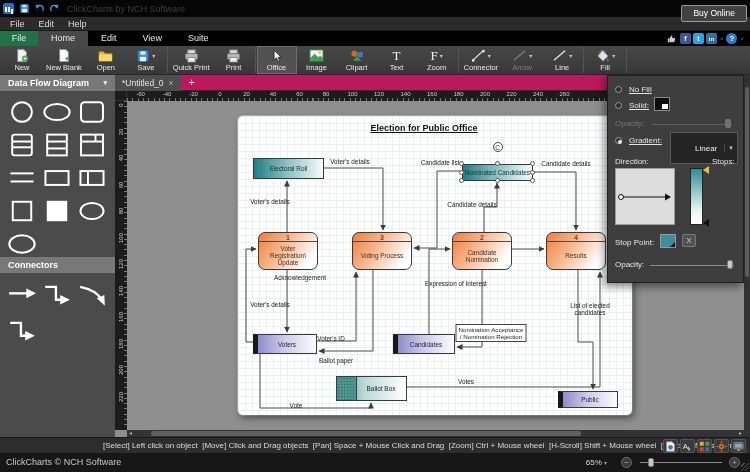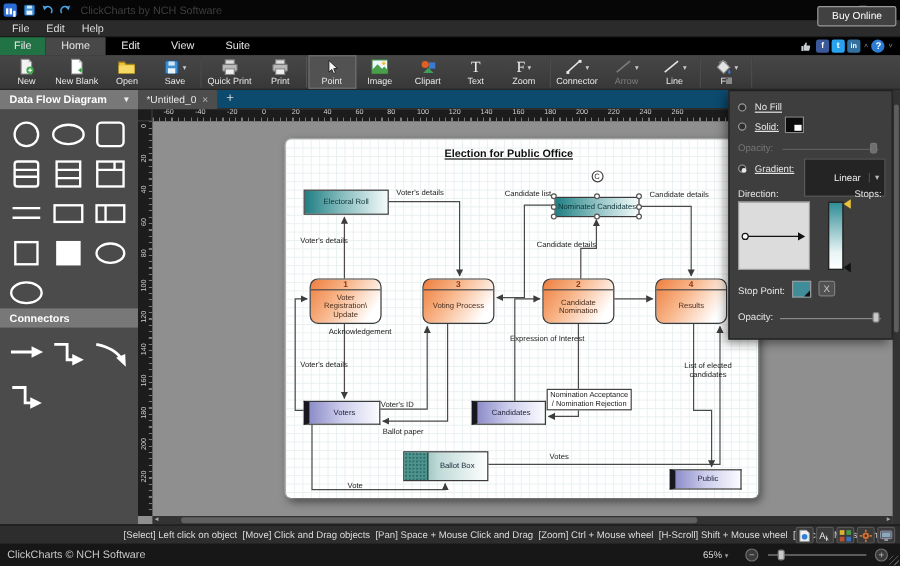--- a/index.html
+++ b/index.html
@@ -47,21 +47,21 @@
   .sidebar{position:absolute;left:0;top:0;width:115px;height:100%;background:#4b4b4b;}
   .side-header{position:absolute;left:0;right:0;height:16px;background:#787878;color:#fff;font-weight:bold;
                font-size:9px;display:flex;align-items:center;padding:0 8px;}
   .side-header .chev{margin-left:auto;font-size:7px;color:#eee;}
   .shape-grid{position:absolute;top:20px;left:4px;width:107px;display:flex;flex-wrap:wrap;}
   .shape-cell{width:35px;height:33px;display:flex;align-items:center;justify-content:center;}
   .conn-grid{position:absolute;top:202px;left:4px;width:107px;display:flex;flex-wrap:wrap;}
   .conn-cell{width:35px;height:36px;display:flex;align-items:center;justify-content:center;}
   
   .canvas{position:absolute;left:115px;top:0;right:6px;bottom:0;background:#8f8f8f;}
-  .doctabs{position:absolute;left:0;top:0;right:0;height:16px;background:#0c4a6e;border-bottom:1px solid #2e2e2e;display:flex;}
+  .doctabs{position:absolute;left:0;top:0;right:0;height:16px;background:#be185d;border-bottom:1px solid #2e2e2e;display:flex;}
   .dtab{height:16px;background:#4d4d4d;color:#e8e8e8;font-size:8.5px;line-height:16px;padding:0 7px;display:flex;gap:5px;}
   .dtab .x{color:#b5b5b5;}
   .newtab{color:#ddd;font-size:11px;line-height:15px;padding:0 8px;}
   .rcorner{position:absolute;left:0;top:16px;width:12px;height:10px;background:#1c1c1c;border-right:1px solid #333;border-bottom:1px solid #333;}
   .rulerh{position:absolute;left:12px;top:16px;right:0;height:10px;background:#1c1c1c;overflow:hidden;}
   .rulerh::after{content:"";position:absolute;left:0;right:0;bottom:0;height:3px;
      background:repeating-linear-gradient(90deg,#7a7a7a 0,#7a7a7a 1px,transparent 1px,transparent 5.3px);}
   .rulerh span{position:absolute;top:0px;transform:translateX(-50%);font-size:6px;color:#cfcfcf;}
   .rulerv{position:absolute;left:0;top:26px;width:12px;bottom:7px;background:#1c1c1c;overflow:hidden;}
   .rulerv::after{content:"";position:absolute;top:0;bottom:0;right:0;width:3px;
@@ -266,21 +266,21 @@
         </div>
         <div class="lbl">Print</div>
       </div>
       <div class="rsep"></div>
       <div class="rbtn selected">
         <div class="ic">
           <svg width="13" height="14" viewBox="0 0 16 16">
             <path d="M5,1 L5,13 L8,10.4 L9.8,14.6 L11.8,13.6 L10,9.6 L13.6,9.2 Z" fill="#f5f5f5" stroke="#222"></path>
           </svg>
         </div>
-        <div class="lbl">Point</div>
+        <div class="lbl">Office</div>
       </div>
       <div class="rbtn">
         <div class="ic">
           <svg width="15" height="13" viewBox="0 0 16 14">
             <rect x="1" y="1" width="14" height="12" fill="#eef6ff" stroke="#3a8a3a"></rect>
             <path d="M1,10 L6,5 L10,9 L12,7 L15,10 V13 H1 Z" fill="#4aa04a"></path>
             <circle cx="11.5" cy="4" r="1.6" fill="#f5c33a"></circle>
           </svg>
         </div>
         <div class="lbl">Image</div>

